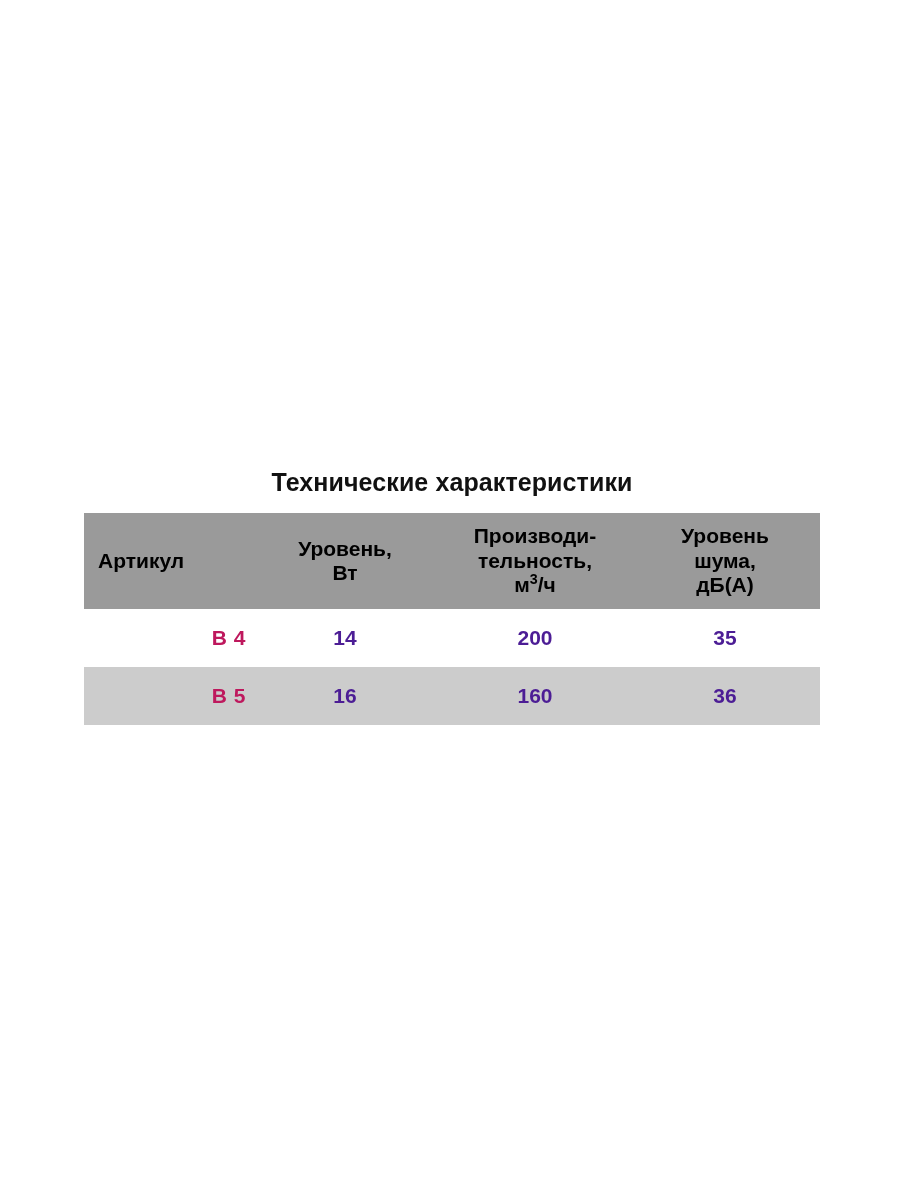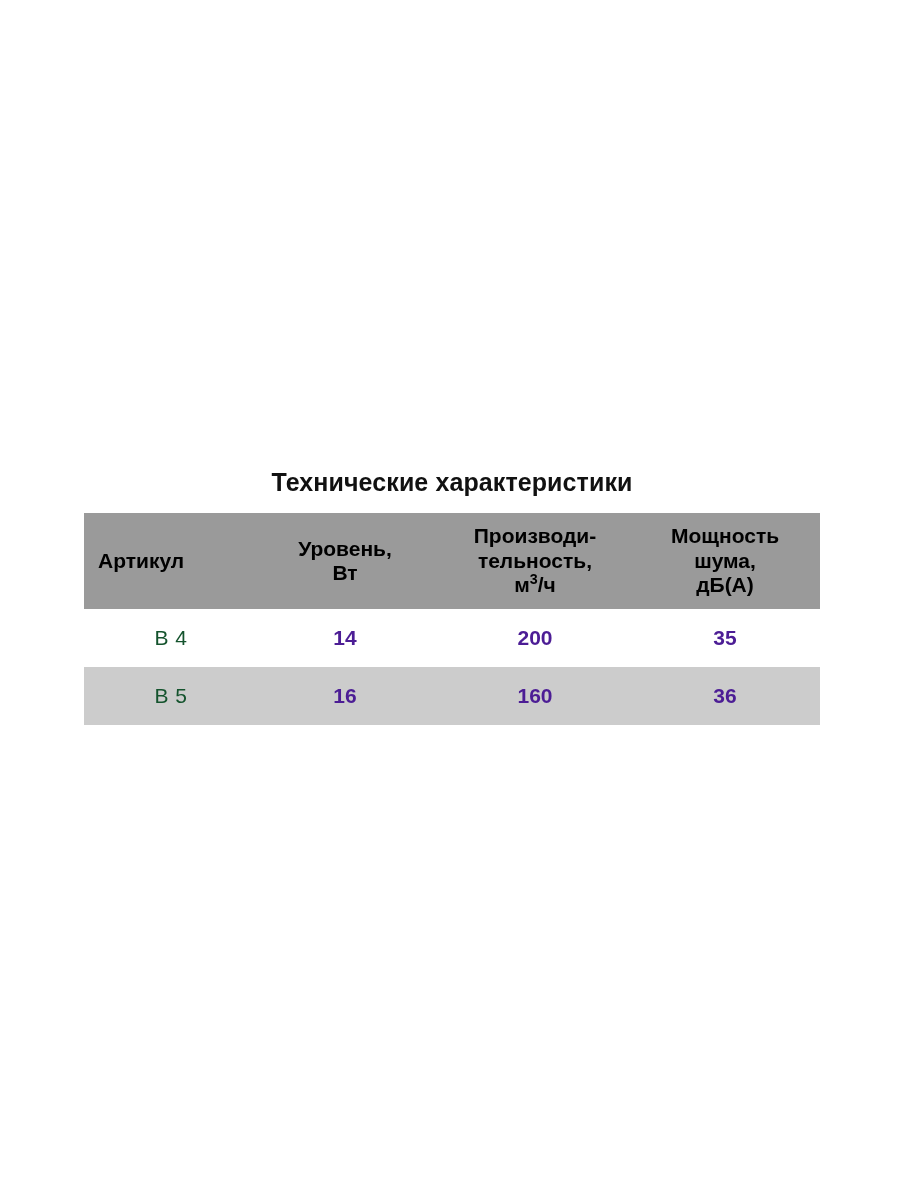--- a/index.html
+++ b/index.html
@@ -79,24 +79,24 @@
   tbody td {
     font-size: 21px;
     text-align: center;
     vertical-align: middle;
     height: 50px;
     padding: 4px;
     color: #1a1a1a;
   }
 
   tbody td.art-cell {
-    text-align: center;
+    text-align: right;
     padding-left: 12px;
-    font-weight: normal;
-    color: #14532d;
+    font-weight: bold;
+    color: #be185d;
     letter-spacing: 0.5px;
   }
 
   tbody td.val-cell {
     font-weight: bold;
     color: #4c1d95;
   }
 
   sup.unit-sup {
     font-size: 0.68em;
@@ -128,21 +128,21 @@
           <th>
             <span>Уровень,</span><br>
             <span>Вт</span>
           </th>
           <th>
             <span>Производи-</span><br>
             <span>тельность,</span><br>
             <span>м</span><span><sup class="unit-sup">3</sup></span><span>/ч</span>
           </th>
           <th>
-            <span>Мощность</span><br>
+            <span>Уровень</span><br>
             <span>шума,</span><br>
             <span>дБ(А)</span>
           </th>
         </tr>
       </thead>
       <tbody>
         <tr class="row-odd">
           <td class="art-cell">В 4</td>
           <td class="val-cell">14</td>
           <td class="val-cell">200</td>

